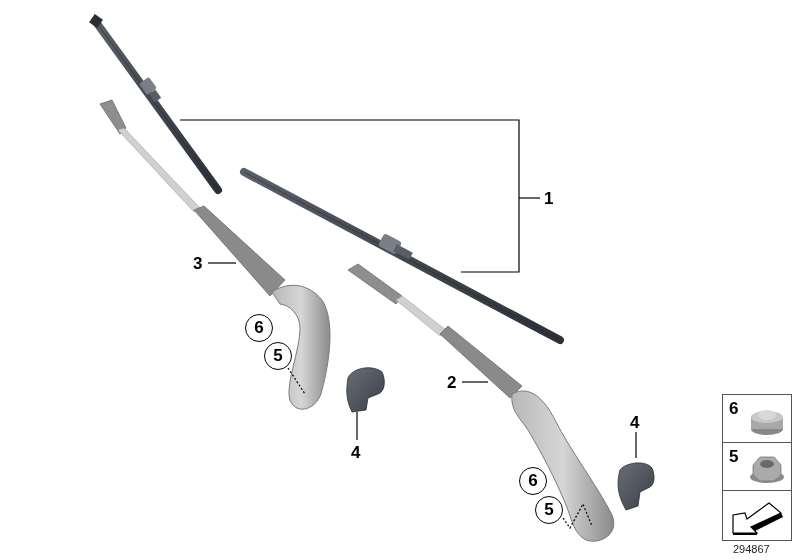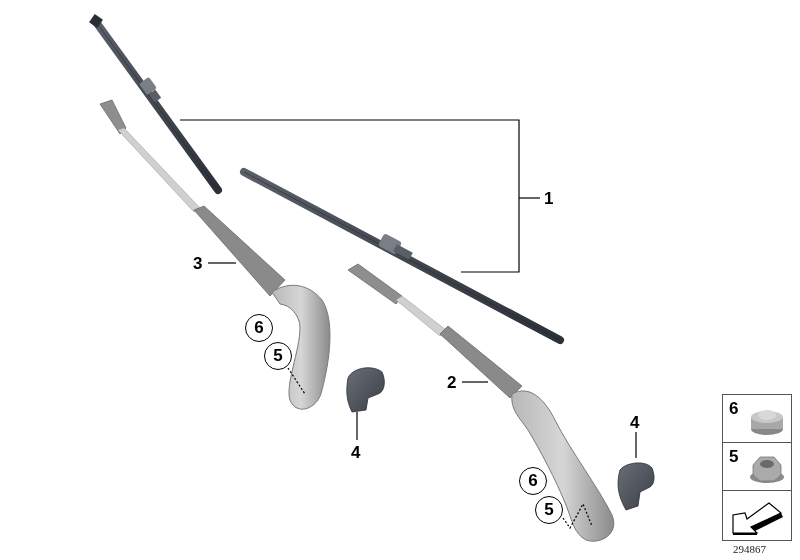--- a/index.html
+++ b/index.html
@@ -5,21 +5,21 @@
   html, body { margin: 0; padding: 0; background: #ffffff; }
   body { width: 800px; height: 560px; position: relative; overflow: hidden; font-family: "Liberation Sans", sans-serif; }
   #diagram { position: absolute; left: 0; top: 0; width: 800px; height: 560px; }
   .callout { font-family: "Liberation Sans", sans-serif; font-weight: bold; font-size: 17px; fill: #000; }
   .circ { position: absolute; width: 28px; height: 28px; border: 1.5px solid #000; border-radius: 50%; background: #fff;
           display: flex; align-items: center; justify-content: center; font-weight: bold; font-size: 17px; font-family: "Liberation Sans", sans-serif; box-sizing: border-box; }
   #legend { position: absolute; left: 722px; top: 394px; width: 70px; height: 147px; border: 1px solid #555; box-sizing: border-box; background: #fff; }
   .legend-cell { position: absolute; left: 0; width: 68px; height: 48px; border-bottom: 1px solid #555; box-sizing: border-box; }
   .legend-cell:last-child { border-bottom: none; }
   .legend-num { position: absolute; left: 6px; top: 4px; font-weight: bold; font-size: 17px; font-family: "Liberation Sans", sans-serif; }
-  #ref-number { position: absolute; left: 733px; top: 543px; font-size: 11px; color: #222; font-family: Liberation Serif, serif; }
+  #ref-number { position: absolute; left: 733px; top: 543px; font-size: 11px; color: #222; font-family: Liberation Sans, sans-serif; }
 </style>
 </head>
 <body>
 
 <svg id="diagram" viewBox="0 0 800 560" xmlns="http://www.w3.org/2000/svg">
   <defs>
     <linearGradient id="bladeGrad" x1="0" y1="0" x2="1" y2="1">
       <stop offset="0" stop-color="#5a5f68"></stop>
       <stop offset="1" stop-color="#2c3038"></stop>
     </linearGradient>

